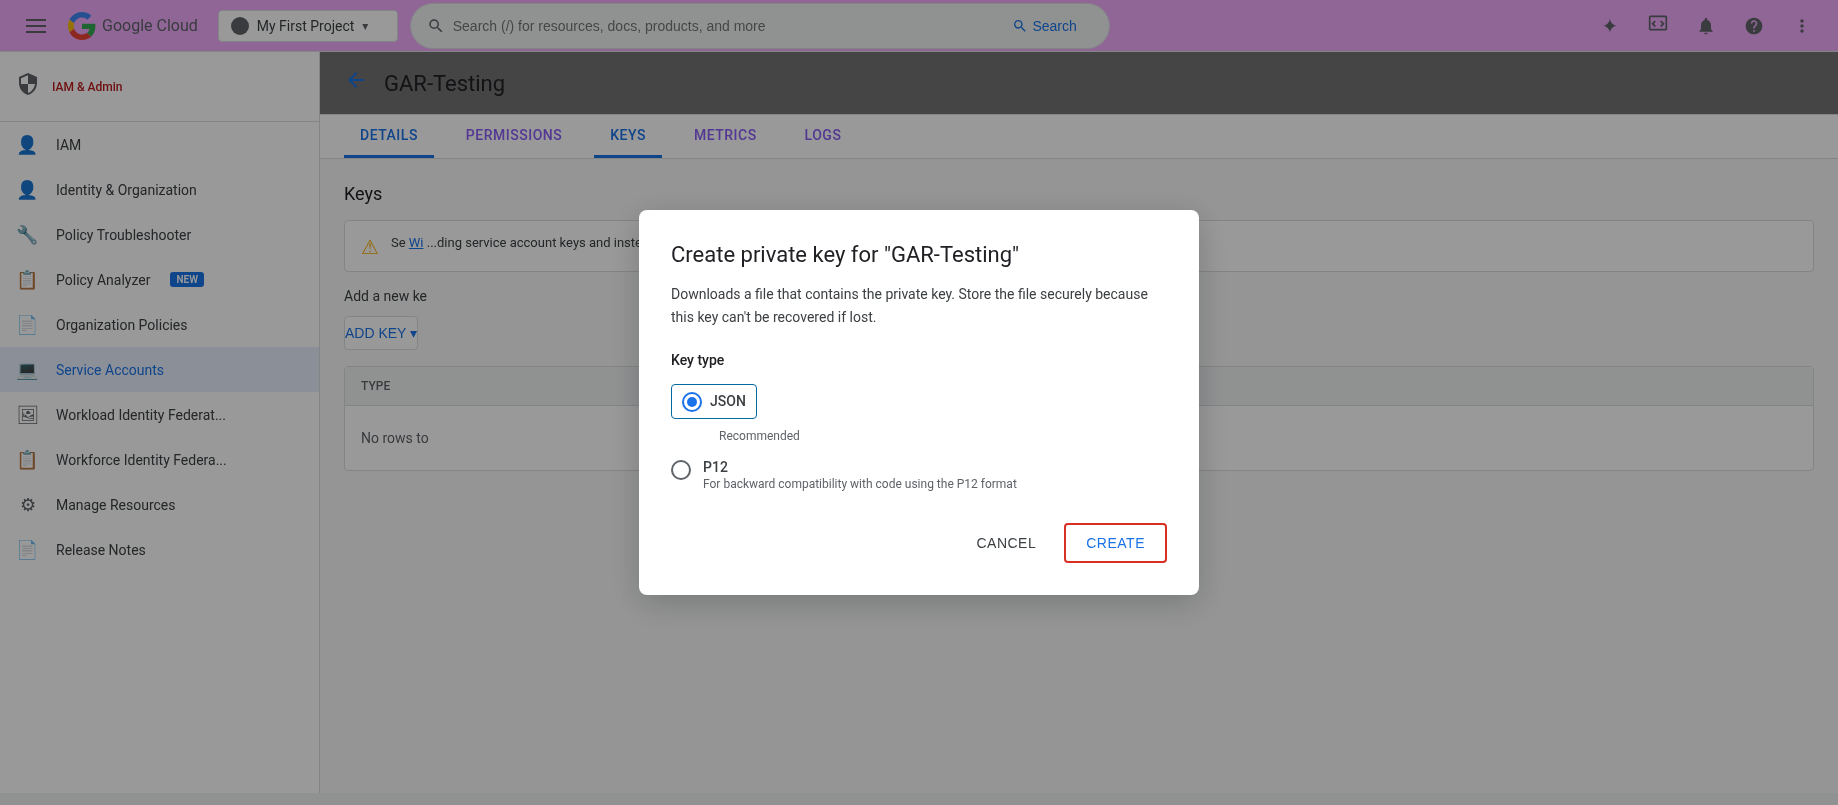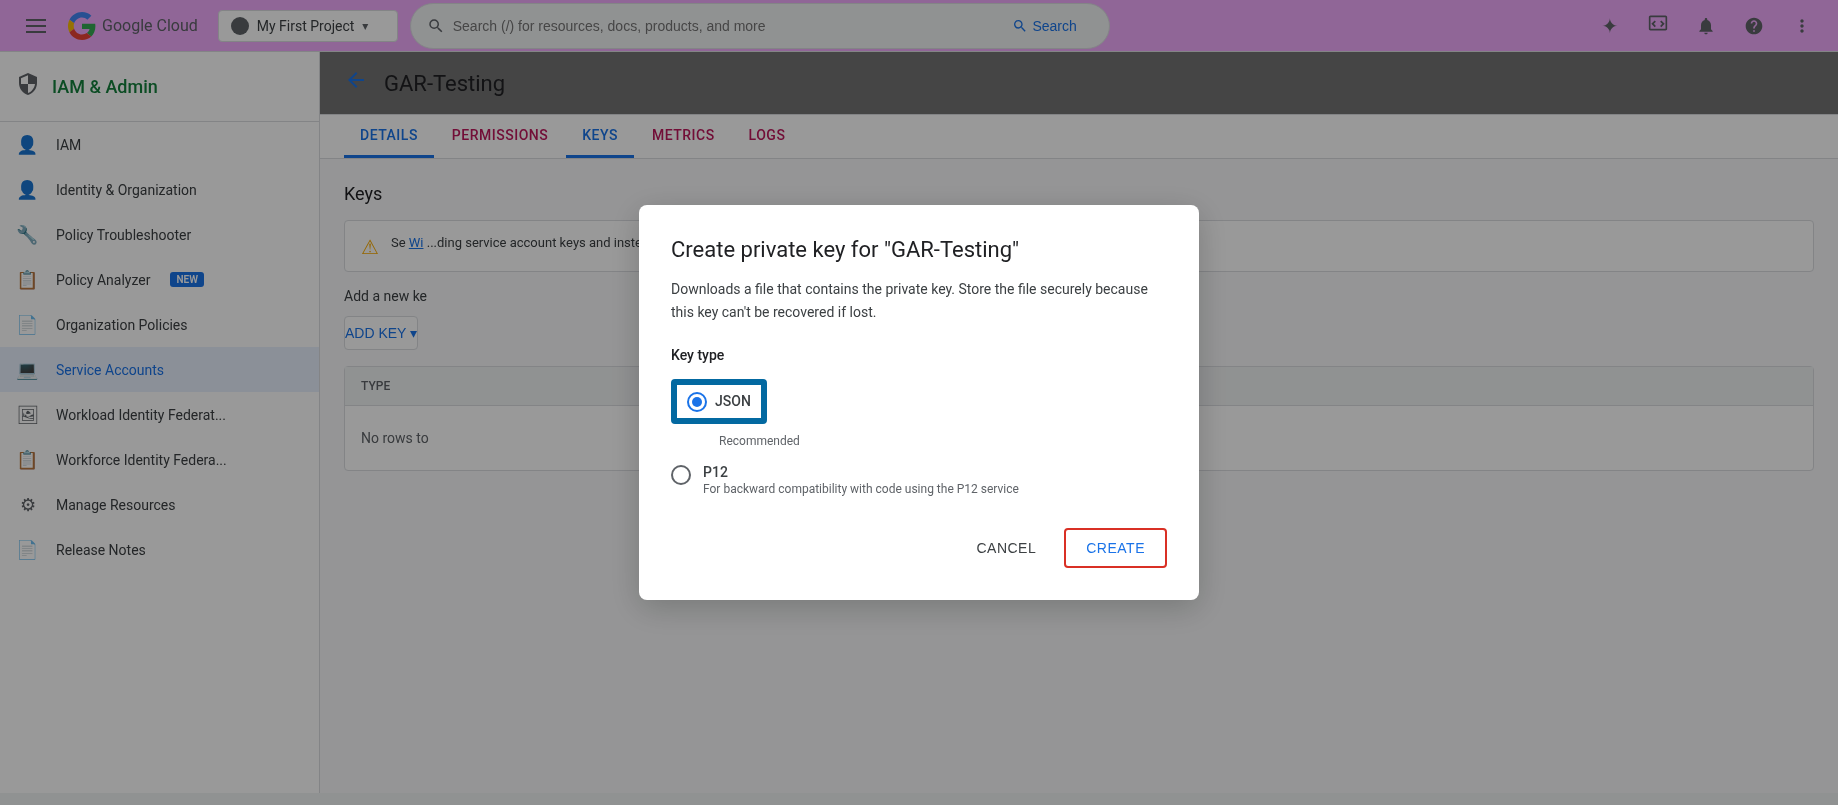--- a/index.html
+++ b/index.html
@@ -51,21 +51,21 @@
     
     .sidebar {
       width: 320px; background: #fff; border-right: 1px solid #dadce0;
       overflow-y: auto; flex-shrink: 0;
     }
     .sidebar-header {
       display: flex; align-items: center; gap: 12px;
       padding: 20px 16px; border-bottom: 1px solid #dadce0;
     }
     .sidebar-header .shield-icon { font-size: 22px; color: #5f6368; }
-    .sidebar-header .title { font-size: 18px; color: #15803d; font-weight: 500; }
+    .sidebar-header .title { font-size: 12px; color: #b91c1c; font-weight: 500; }
     .sidebar-item {
       display: flex; align-items: center; gap: 16px;
       padding: 12px 16px; cursor: pointer; color: #3c4043;
       transition: background 0.1s;
     }
     .sidebar-item.active { background: #e8f0fe; color: #1a73e8; }
     .sidebar-item.active .item-icon { color: #1a73e8; }
     .sidebar-item .item-icon { font-size: 18px; color: #5f6368; width: 24px; text-align: center; }
     .sidebar-item .item-label { font-size: 14px; }
     .sidebar-item .badge {
@@ -76,23 +76,23 @@
     
     .main-content { flex: 1; overflow-y: auto; background: #f8f9fa; position: relative; }
 
     .main-header {
       display: flex; align-items: center; gap: 16px;
       padding: 16px 24px; background: #737373; border-bottom: 1px solid #dadce0;
     }
     .back-btn { color: #1a73e8; font-size: 22px; cursor: pointer; background: none; border: none; }
     .main-title { font-size: 22px; color: #202124; font-weight: 400; }
 
-    .tabs { display: flex; gap: 2px; padding: 0 24px; background: #fff; border-bottom: 1px solid #dadce0; }
+    .tabs { display: flex; gap: 16px; padding: 0 24px; background: #fff; border-bottom: 1px solid #dadce0; }
     .tab {
-      padding: 12px 16px; font-size: 14px; color: #be185d;
+      padding: 12px 16px; font-size: 14px; color: #8b5cf6;
       cursor: pointer; border-bottom: 3px solid transparent; font-weight: 500;
       text-transform: uppercase; letter-spacing: 0.5px;
     }
     .tab.active { color: #1a73e8; border-bottom-color: #1a73e8; }
 
     .content-area { padding: 24px; }
     .section-title { font-size: 18px; font-weight: 400; color: #202124; margin-bottom: 16px; }
 
     .warning-banner {
       display: flex; align-items: flex-start; gap: 12px;
@@ -134,21 +134,21 @@
     .dialog-desc { font-size: 14px; color: #3c4043; line-height: 1.6; margin-bottom: 24px; }
     .key-type-label { font-size: 14px; color: #202124; font-weight: 500; margin-bottom: 16px; }
     .radio-option { display: flex; align-items: flex-start; gap: 12px; margin-bottom: 16px; cursor: pointer; }
     .radio-outer {
       width: 20px; height: 20px; border-radius: 50%; border: 2px solid #5f6368;
       display: flex; align-items: center; justify-content: center; flex-shrink: 0; margin-top: 1px;
     }
     .radio-outer.checked { border-color: #1a73e8; }
     .radio-inner { width: 10px; height: 10px; border-radius: 50%; background: #1a73e8; }
     .radio-box {
-      border: 6px solid #0369a1; border-radius: 4px; padding: 6px 10px;
+      border: 1px solid #0369a1; border-radius: 4px; padding: 6px 10px;
       display: flex; align-items: center; gap: 8px;
     }
     .radio-label { font-size: 14px; color: #3c4043; font-weight: 500; }
     .radio-sublabel { font-size: 12px; color: #5f6368; margin-top: 2px; }
     .radio-content { flex: 1; }
     .dialog-actions {
       display: flex; justify-content: flex-end; gap: 8px;
       margin-top: 32px;
     }
     .btn-cancel {
@@ -363,21 +363,21 @@
         </div>
       </div>
       <div style="margin-left: 48px; margin-top: -8px; margin-bottom: 16px;">
         <span class="radio-sublabel">Recommended</span>
       </div>
 
       <div class="radio-option">
         <div class="radio-outer"></div>
         <div class="radio-content">
           <span class="radio-label">P12</span>
-          <p class="radio-sublabel">For backward compatibility with code using the P12 service</p>
+          <p class="radio-sublabel">For backward compatibility with code using the P12 format</p>
         </div>
       </div>
     </div>
 
     <div class="dialog-actions">
       <button class="btn-cancel">CANCEL</button>
       <button class="btn-create">CREATE</button>
     </div>
   </div>
 </div>

